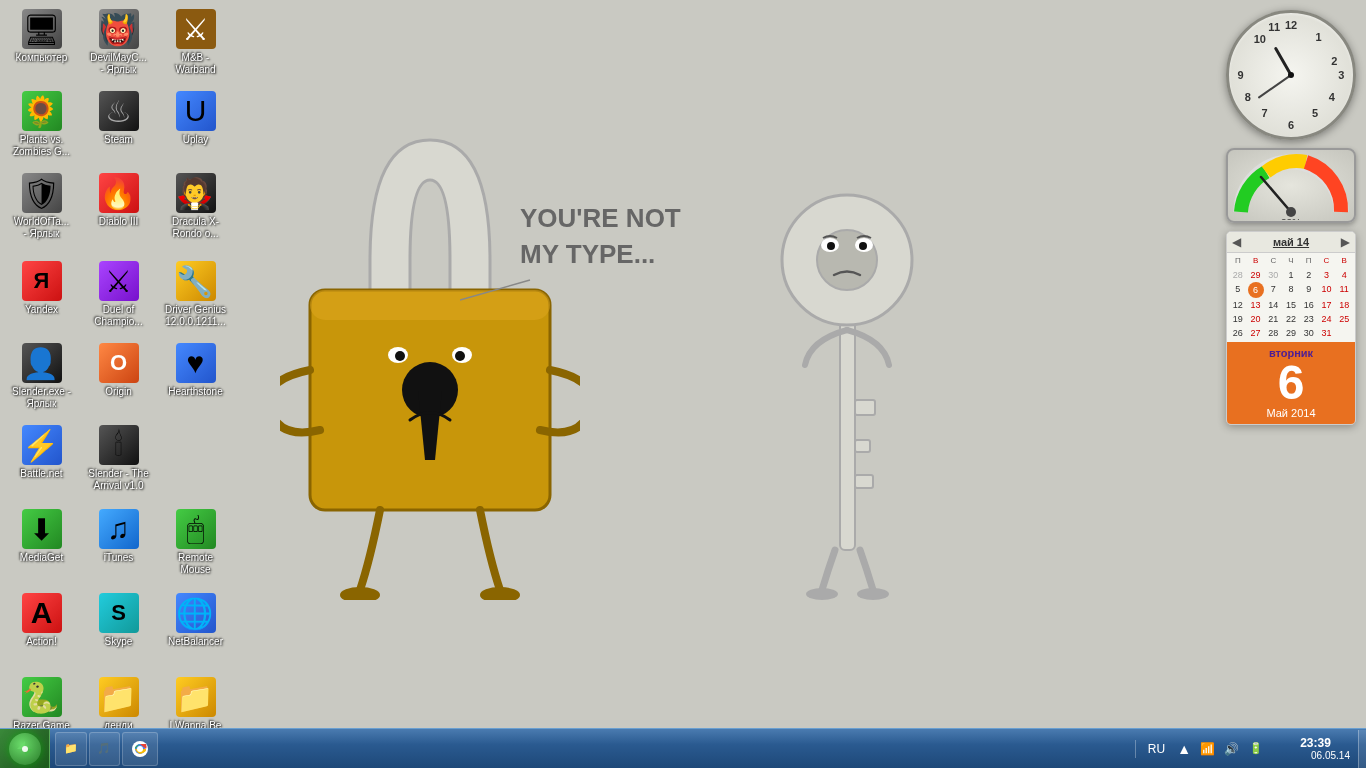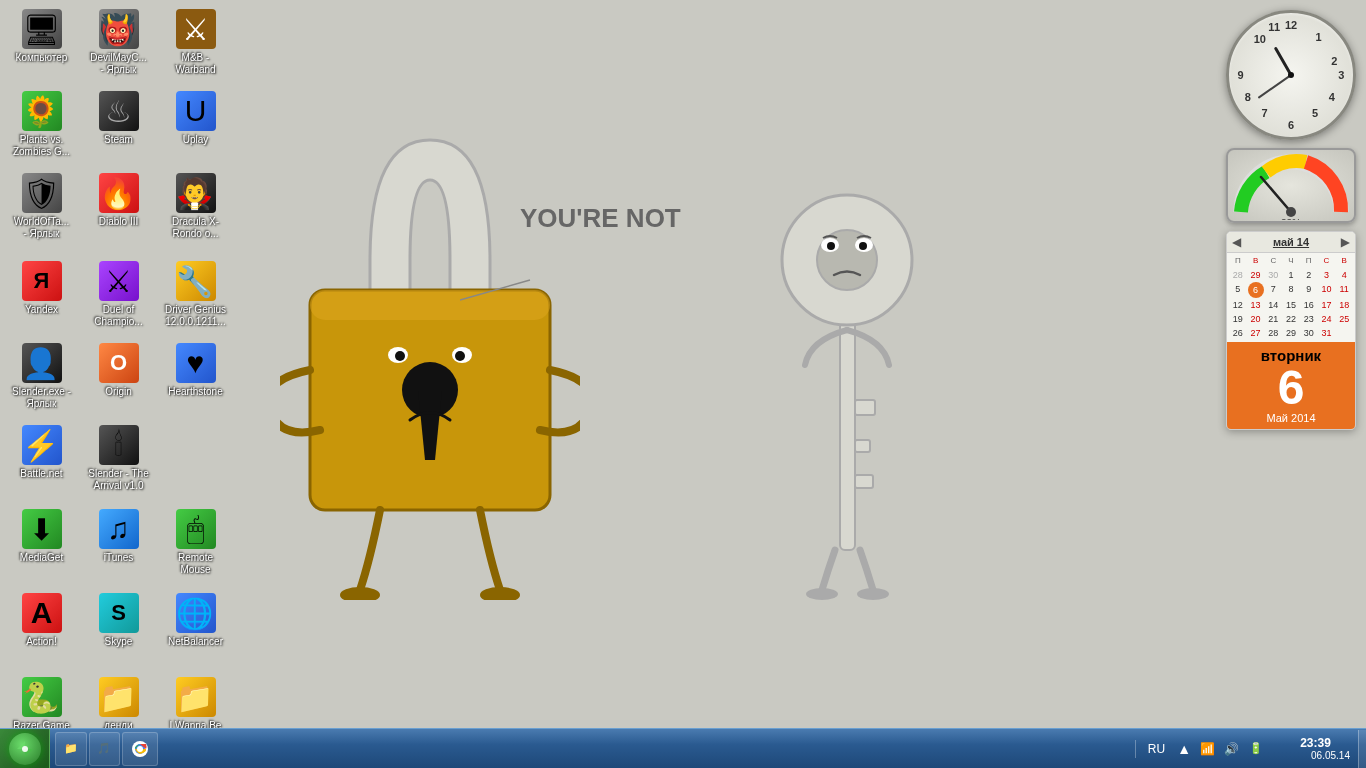--- a/index.html
+++ b/index.html
@@ -344,22 +344,22 @@
     .cal-day.saturday { color: #cc0000; }
 
     
     .big-date {
       background: #e87020;
       padding: 5px;
       text-align: center;
     }
 
     .big-date-weekday {
-      font-size: 15px;
-      color: #000000;
+      font-size: 11px;
+      color: #4c1d95;
       font-weight: bold;
     }
 
     .big-date-num {
       font-size: 48px;
       color: white;
       font-weight: bold;
       line-height: 1;
     }
 
@@ -451,20 +451,21 @@
       <path d="M100,470 Q107,490 113,510" fill="none" stroke="#aaa" stroke-width="7" stroke-linecap="round"></path>
       <ellipse cx="62" cy="514" rx="16" ry="6" fill="#aaa"></ellipse>
       <ellipse cx="113" cy="514" rx="16" ry="6" fill="#aaa"></ellipse>
 
       <path d="M87,250 Q50,260 45,285" fill="none" stroke="#aaa" stroke-width="6" stroke-linecap="round"></path>
       <path d="M87,250 Q124,260 129,285" fill="none" stroke="#aaa" stroke-width="6" stroke-linecap="round"></path>
     </svg>
 
     <div style="position:absolute; top:200px; left:520px; font-size:26px; font-weight:bold; color:#666; font-family:Arial,sans-serif; line-height:1.4;">
       <div>YOU'RE NOT</div>
+      <div>MY TYPE...</div>
 
     </div>
 
     <svg style="position:absolute; top:270px; left:460px;" width="80" height="40">
       <line x1="0" y1="30" x2="70" y2="10" stroke="#888" stroke-width="1.5"></line>
     </svg>
   </div>
 
   <div style="position:absolute; top:0; left:0; width:230px; height:730px;">
 

